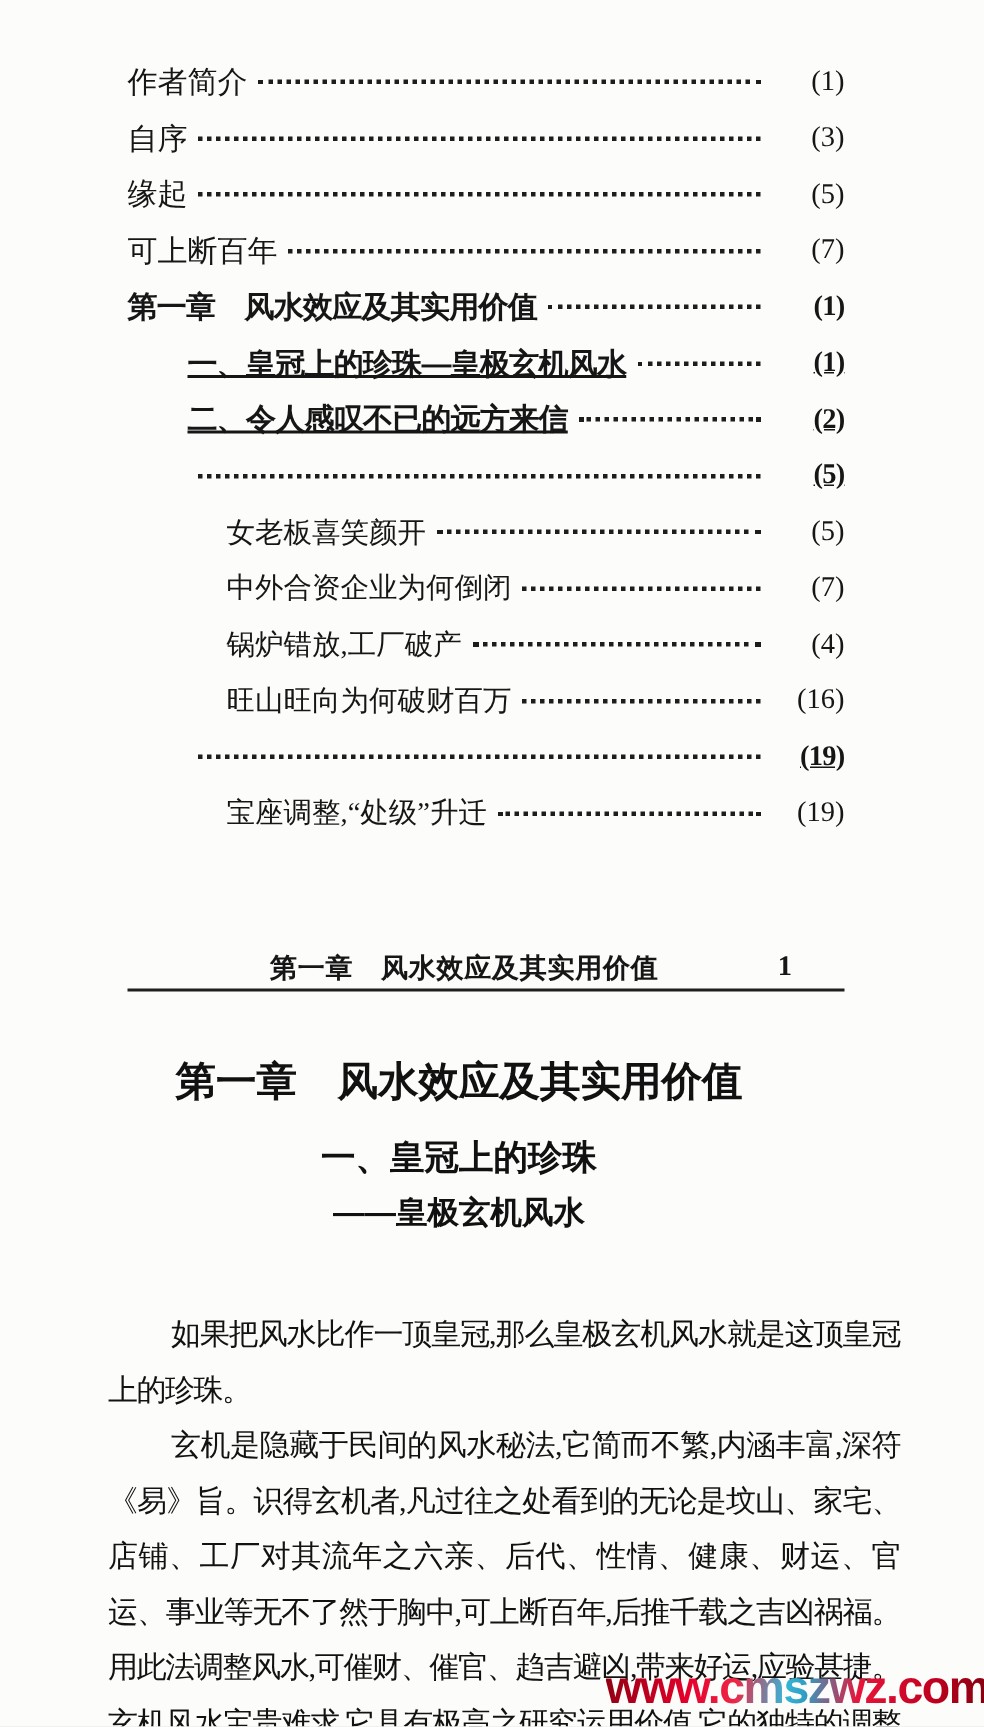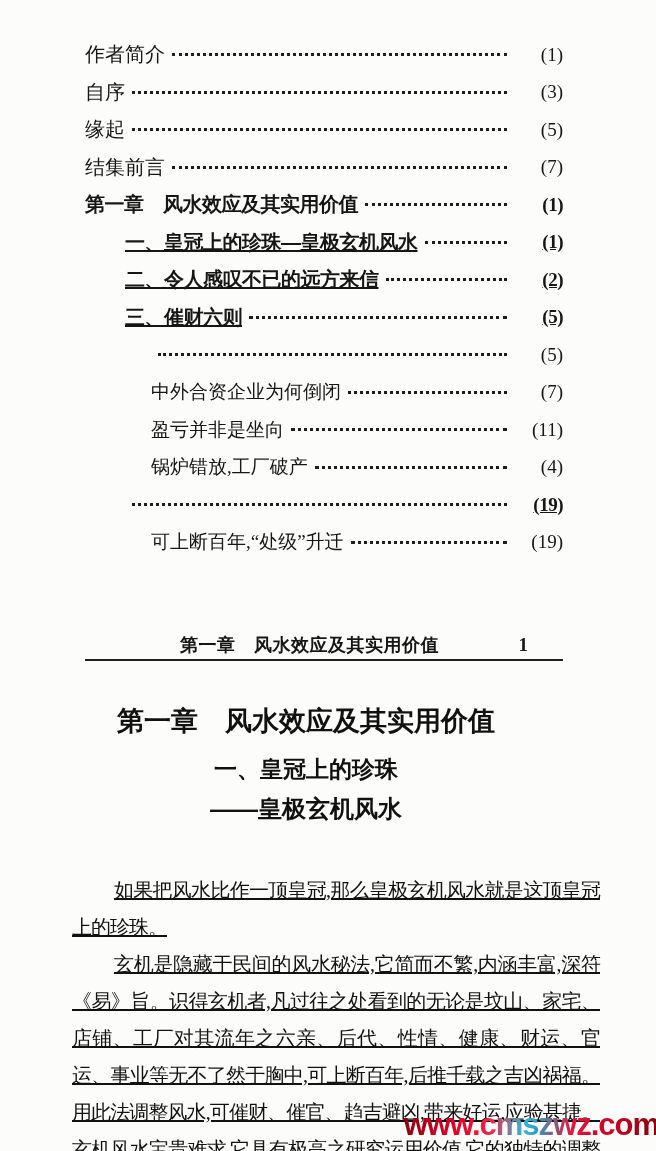--- a/index.html
+++ b/index.html
@@ -62,29 +62,29 @@
     background:#1f1f1f;
   }
   
   .chapter-head{
     position:absolute;top:703px;left:56px;width:500px;
     text-align:center;
     font-family:"Liberation Sans","DejaVu Sans",sans-serif;
     font-weight:700;color:#111;
   }
   .chapter-title{font-size:27px;margin:0;letter-spacing:0px;line-height:36px;}
-  .section-title{font-size:23px;margin:17px 0 0 0;line-height:30px;font-family:Liberation Mono, monospace;}
-  .section-subtitle{font-size:24px;margin:9px 0 0 0;line-height:28px;}
+  .section-title{font-size:23px;margin:17px 0 0 0;line-height:30px;}
+  .section-subtitle{font-size:21px;margin:9px 0 0 0;line-height:28px;}
   
   .body-text{
     position:absolute;top:872px;left:72px;width:528px;
     font-size:20px;line-height:37px;letter-spacing:-1px;
     text-align:justify;color:#121212;
   }
-  .body-text p{margin:0;text-indent:2.1em;text-decoration:underline;}
+  .body-text p{margin:0;text-indent:2.1em;}
   
   .watermark{
     position:absolute;top:1107px;right:-3px;
     font-family:"Liberation Sans","DejaVu Sans",sans-serif;
     font-weight:700;font-size:31px;letter-spacing:-1px;
     background:linear-gradient(97deg,
       #8f0010 0%, #e4002b 22%, #ef2545 34%,
       #35b5d6 47%, #2f9fc4 52%,
       #e8143a 66%, #c00020 85%, #7e000e 100%);
     -webkit-background-clip:text;background-clip:text;color:transparent;
@@ -106,69 +106,69 @@
       <span class="toc-label">自序</span>
       <span class="leader"></span>
       <span class="toc-page">(3)</span>
     </div>
     <div class="toc-row lv0">
       <span class="toc-label">缘起</span>
       <span class="leader"></span>
       <span class="toc-page">(5)</span>
     </div>
     <div class="toc-row lv0">
-      <span class="toc-label">结集前言</span>
+      <span class="toc-label">可上断百年</span>
       <span class="leader"></span>
       <span class="toc-page">(7)</span>
     </div>
     <div class="toc-row lv0 bold">
       <span class="toc-label">第一章　风水效应及其实用价值</span>
       <span class="leader"></span>
       <span class="toc-page">(1)</span>
     </div>
     <div class="toc-row lv1 bold">
       <span class="toc-label">一、皇冠上的珍珠—皇极玄机风水</span>
       <span class="leader"></span>
       <span class="toc-page">(1)</span>
     </div>
     <div class="toc-row lv1 bold">
       <span class="toc-label">二、令人感叹不已的远方来信</span>
       <span class="leader"></span>
       <span class="toc-page">(2)</span>
     </div>
     <div class="toc-row lv1 bold">
-      <span class="toc-label">三、催财六则</span>
       <span class="leader"></span>
       <span class="toc-page">(5)</span>
     </div>
     <div class="toc-row lv2">
+      <span class="toc-label">女老板喜笑颜开</span>
       <span class="leader"></span>
       <span class="toc-page">(5)</span>
     </div>
     <div class="toc-row lv2">
       <span class="toc-label">中外合资企业为何倒闭</span>
       <span class="leader"></span>
       <span class="toc-page">(7)</span>
     </div>
     <div class="toc-row lv2">
-      <span class="toc-label">盈亏并非是坐向</span>
-      <span class="leader"></span>
-      <span class="toc-page">(11)</span>
-    </div>
-    <div class="toc-row lv2">
       <span class="toc-label">锅炉错放,工厂破产</span>
       <span class="leader"></span>
       <span class="toc-page">(4)</span>
+    </div>
+    <div class="toc-row lv2">
+      <span class="toc-label">旺山旺向为何破财百万</span>
+      <span class="leader"></span>
+      <span class="toc-page">(16)</span>
     </div>
     <div class="toc-row lv1 bold">
       <span class="leader"></span>
       <span class="toc-page">(19)</span>
     </div>
     <div class="toc-row lv2">
-      <span class="toc-label">可上断百年,“处级”升迁</span>
+      <span class="toc-label">宝座调整,“处级”升迁</span>
       <span class="leader"></span>
       <span class="toc-page">(19)</span>
     </div>
   </div>
 
   <div class="running-header">
     <span class="running-title">第一章　风水效应及其实用价值</span>
     <span class="running-page">1</span>
   </div>
   <div class="header-rule"></div>

